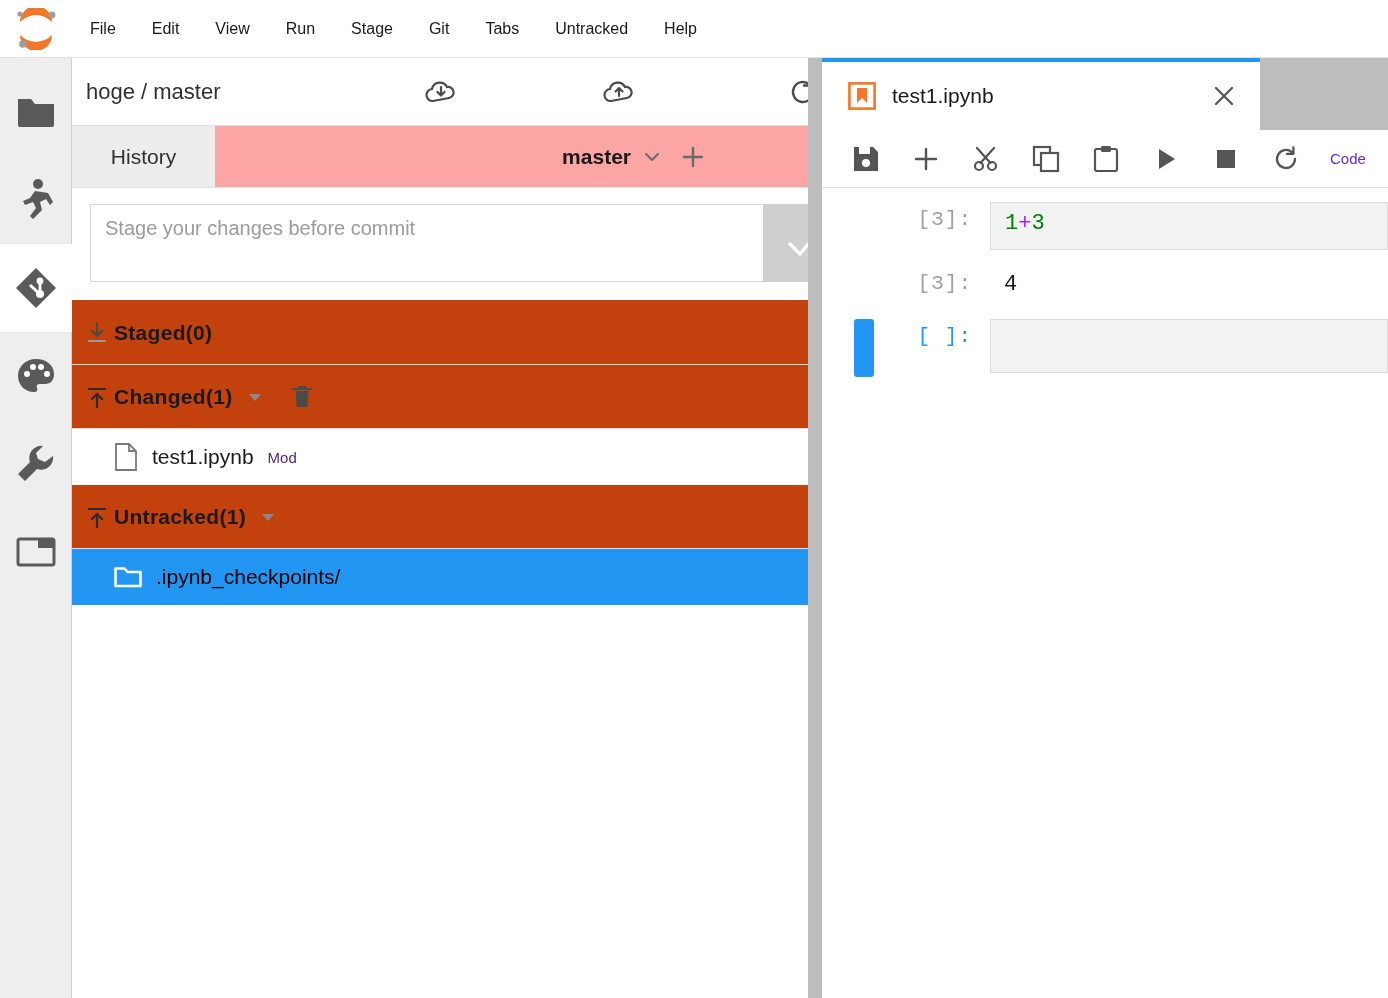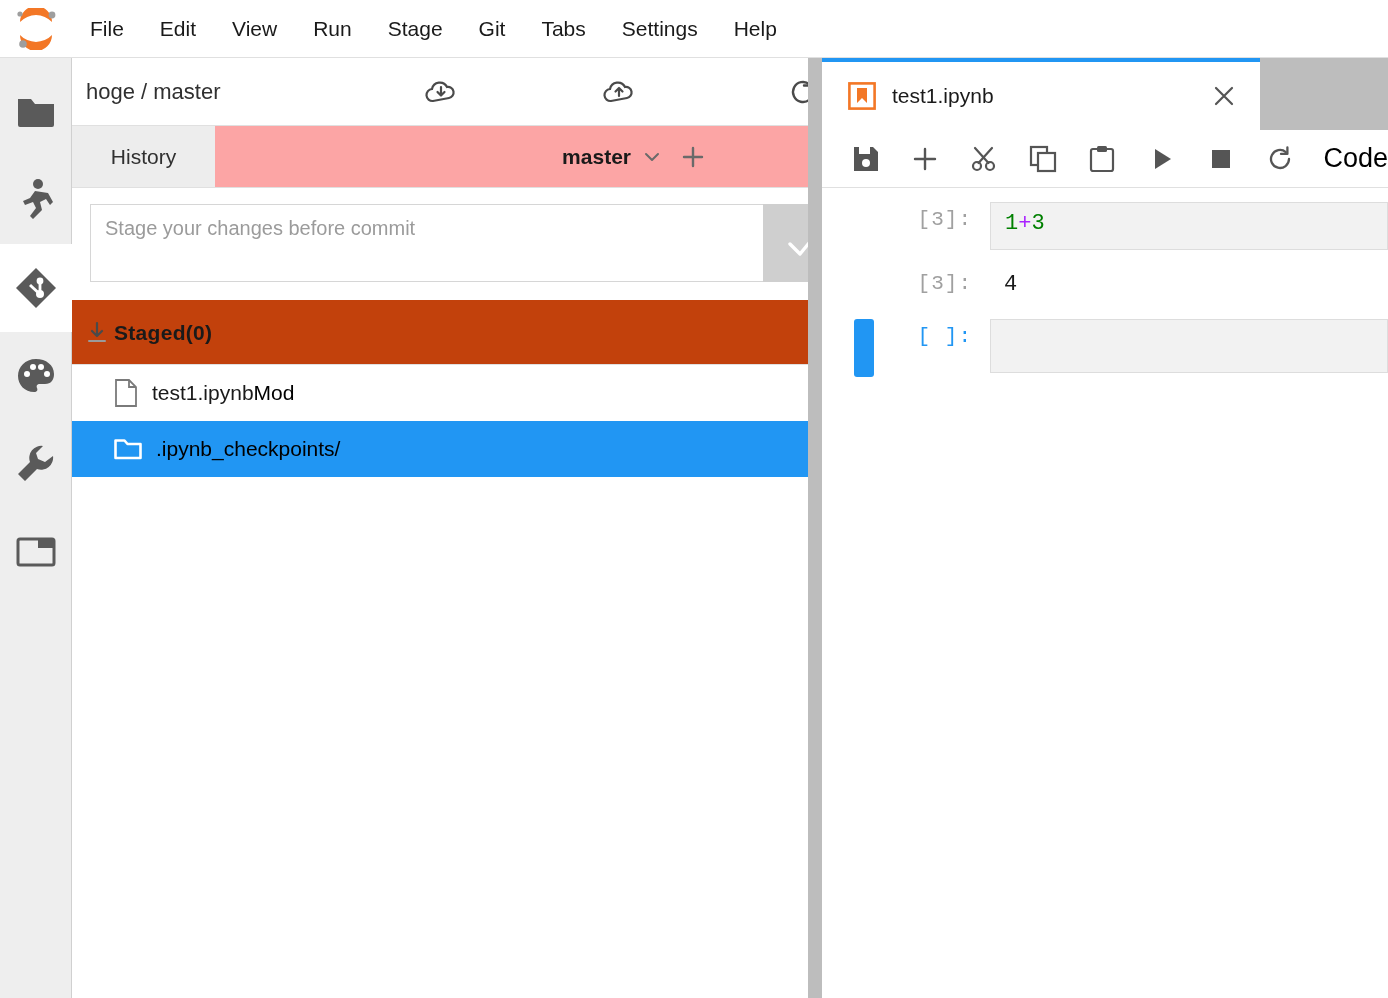--- a/index.html
+++ b/index.html
@@ -17,21 +17,21 @@
     background: #ffffff;
     border-bottom: 1px solid #e0e0e0;
     display: flex; align-items: center;
   }
   .logo-wrap {
     width: 72px; height: 58px;
     display: flex; align-items: center; justify-content: center;
   }
   .menu-items { display: flex; align-items: center; }
   .menu-item {
-    font-size: 21px; color: #1a1a1a;
+    font-size: 16px; color: #1a1a1a;
     padding: 6px 18px; cursor: pointer; white-space: nowrap;
     line-height: 1.2;
   }
 
   
   .rail {
     position: absolute; left: 0; top: 58px; width: 72px; height: 940px;
     background: #eeeeee;
     border-right: 1px solid #d0d0d0;
   }
@@ -128,21 +128,21 @@
   .sec-trash { margin-left: 26px; display: flex; align-items: center; cursor: pointer; }
 
   .file-row {
     height: 56px; display: flex; align-items: center;
     padding-left: 42px; cursor: pointer; background: #ffffff;
   }
   .file-row.selected { background: #2196f3; }
   .file-row .f-icon { display: flex; align-items: center; margin-right: 14px; }
   .file-name { font-size: 21px; color: #1a1a1a; }
   .file-row.selected .file-name { color: #000000; }
-  .file-status { font-size: 21px; color: #000000; }
+  .file-status { font-size: 15px; color: #4c1d95; margin-left: 14px; }
   .untracked-row { padding-left: 42px; }
 
   
   .splitter {
     position: absolute; left: 808px; top: 58px;
     width: 14px; height: 940px;
     background: #bdbdbd;
   }
 
   
@@ -178,21 +178,21 @@
     border-bottom: 1px solid #e0e0e0;
     display: flex; align-items: center;
     padding-left: 14px;
   }
   .tb-btn {
     width: 60px; height: 58px;
     display: flex; align-items: center; justify-content: center;
     cursor: pointer;
   }
   .tb-select {
-    font-size: 27px; color: #000000;
+    font-size: 15px; color: #6d28d9;
     margin-left: 14px; white-space: nowrap;
     cursor: pointer;
   }
 
   .nb-body { background: #ffffff; height: 810px; padding-top: 6px; }
 
   .cell {
     display: flex; align-items: flex-start;
     position: relative; min-height: 42px;
     padding: 8px 0;
@@ -243,21 +243,21 @@
       </svg>
     </div>
     <div class="menu-items">
       <div class="menu-item">File</div>
       <div class="menu-item">Edit</div>
       <div class="menu-item">View</div>
       <div class="menu-item">Run</div>
       <div class="menu-item">Stage</div>
       <div class="menu-item">Git</div>
       <div class="menu-item">Tabs</div>
-      <div class="menu-item">Settings</div>
+      <div class="menu-item">Untracked</div>
       <div class="menu-item">Help</div>
     </div>
   </div>
 
   <div class="rail">
     <div class="rail-spacer"></div>
     <div class="rail-btn">
       <span>
         <svg width="40" height="34" viewBox="0 0 40 34">
           <path d="M2 4 h13 l4 5 h19 v21 a2 2 0 0 1 -2 2 h-32 a2 2 0 0 1 -2 -2 z" fill="#5a5a5a"></path>
@@ -374,32 +374,67 @@
     <div class="section-head">
       <span class="sec-icon">
         <svg width="26" height="26" viewBox="0 0 26 26">
           <path d="M13 3 v12 M8 11 L13 16 L18 11" fill="none" stroke="#4a4a4a" stroke-width="2.2" stroke-linecap="round" stroke-linejoin="round"></path>
           <path d="M5 21 h16" stroke="#9a9a9a" stroke-width="2" stroke-linecap="round"></path>
         </svg>
       </span>
       <span class="section-title">Staged(0)</span>
     </div>
 
+    <div class="section-head">
+      <span class="sec-icon">
+        <svg width="26" height="26" viewBox="0 0 26 26">
+          <path d="M5 5 h16" stroke="#2a2a2a" stroke-width="2" stroke-linecap="round"></path>
+          <path d="M13 23 v-12 M8 15 L13 10 L18 15" fill="none" stroke="#2a2a2a" stroke-width="2.2" stroke-linecap="round" stroke-linejoin="round"></path>
+        </svg>
+      </span>
+      <span class="section-title">Changed(1)</span>
+      <span class="sec-caret">
+        <svg width="20" height="20" viewBox="0 0 20 20">
+          <path d="M4 7 L10 14 L16 7 Z" fill="#8a8a8a"></path>
+        </svg>
+      </span>
+      <span class="sec-trash">
+        <svg width="22" height="26" viewBox="0 0 22 26">
+          <path d="M2 5 h18" stroke="#4a4a4a" stroke-width="2.2" stroke-linecap="round"></path>
+          <path d="M8 5 v-2 h6 v2" fill="none" stroke="#4a4a4a" stroke-width="2"></path>
+          <path d="M4.5 7 h13 l-1.3 16 h-10.4 z" fill="#4a4a4a"></path>
+        </svg>
+      </span>
+    </div>
 
     <div class="file-row">
       <span class="f-icon">
         <svg width="24" height="28" viewBox="0 0 24 28">
           <path d="M2 1 h13 l7 7 v19 h-20 z" fill="#ffffff" stroke="#7a7a7a" stroke-width="1.8"></path>
           <path d="M15 1 v7 h7" fill="none" stroke="#7a7a7a" stroke-width="1.8"></path>
         </svg>
       </span>
       <span class="file-name">test1.ipynb</span>
       <span class="file-status">Mod</span>
     </div>
 
+    <div class="section-head untracked-row" style="padding-left:12px;">
+      <span class="sec-icon">
+        <svg width="26" height="26" viewBox="0 0 26 26">
+          <path d="M5 5 h16" stroke="#2a2a2a" stroke-width="2" stroke-linecap="round"></path>
+          <path d="M13 23 v-12 M8 15 L13 10 L18 15" fill="none" stroke="#2a2a2a" stroke-width="2.2" stroke-linecap="round" stroke-linejoin="round"></path>
+        </svg>
+      </span>
+      <span class="section-title">Untracked(1)</span>
+      <span class="sec-caret">
+        <svg width="20" height="20" viewBox="0 0 20 20">
+          <path d="M4 7 L10 14 L16 7 Z" fill="#8a8a8a"></path>
+        </svg>
+      </span>
+    </div>
 
     <div class="file-row selected">
       <span class="f-icon">
         <svg width="28" height="24" viewBox="0 0 28 24">
           <path d="M1.5 3.5 h9 l3 3.5 h13 v14 h-25 z" fill="none" stroke="#ffffff" stroke-width="2.6" stroke-linejoin="round"></path>
         </svg>
       </span>
       <span class="file-name">.ipynb_checkpoints/</span>
     </div>
 

